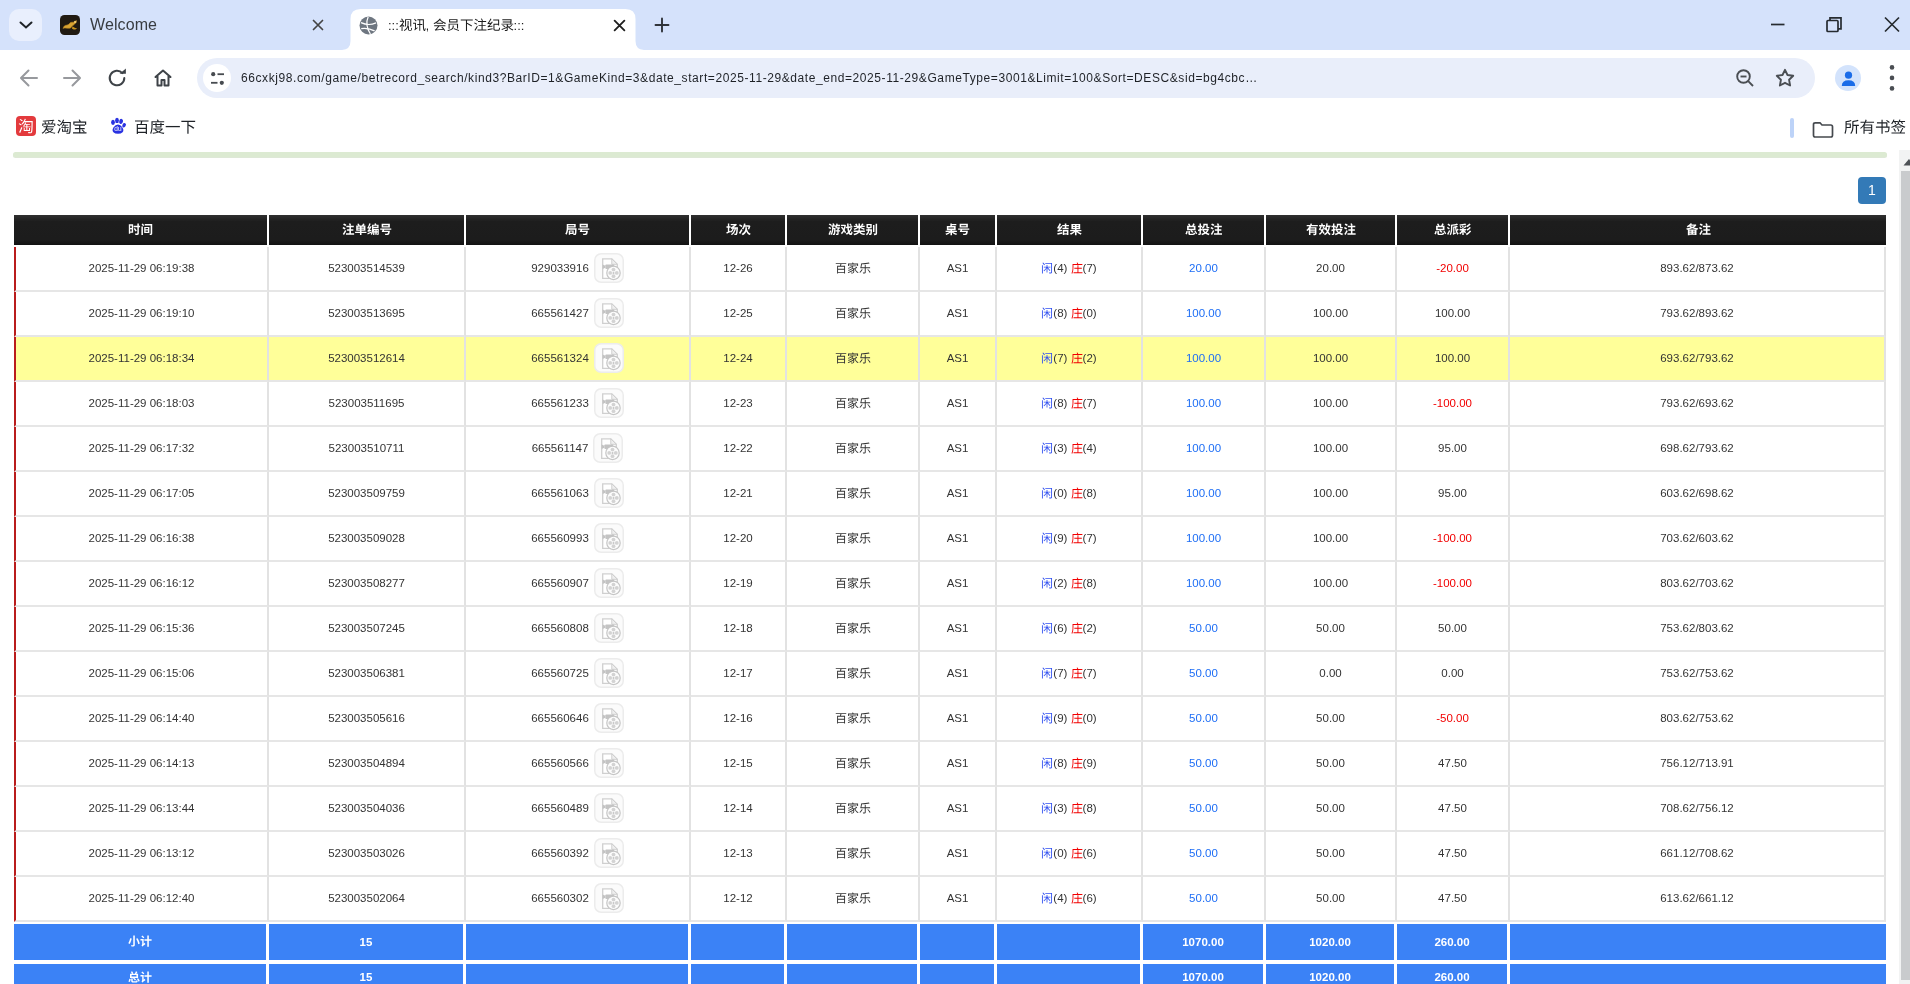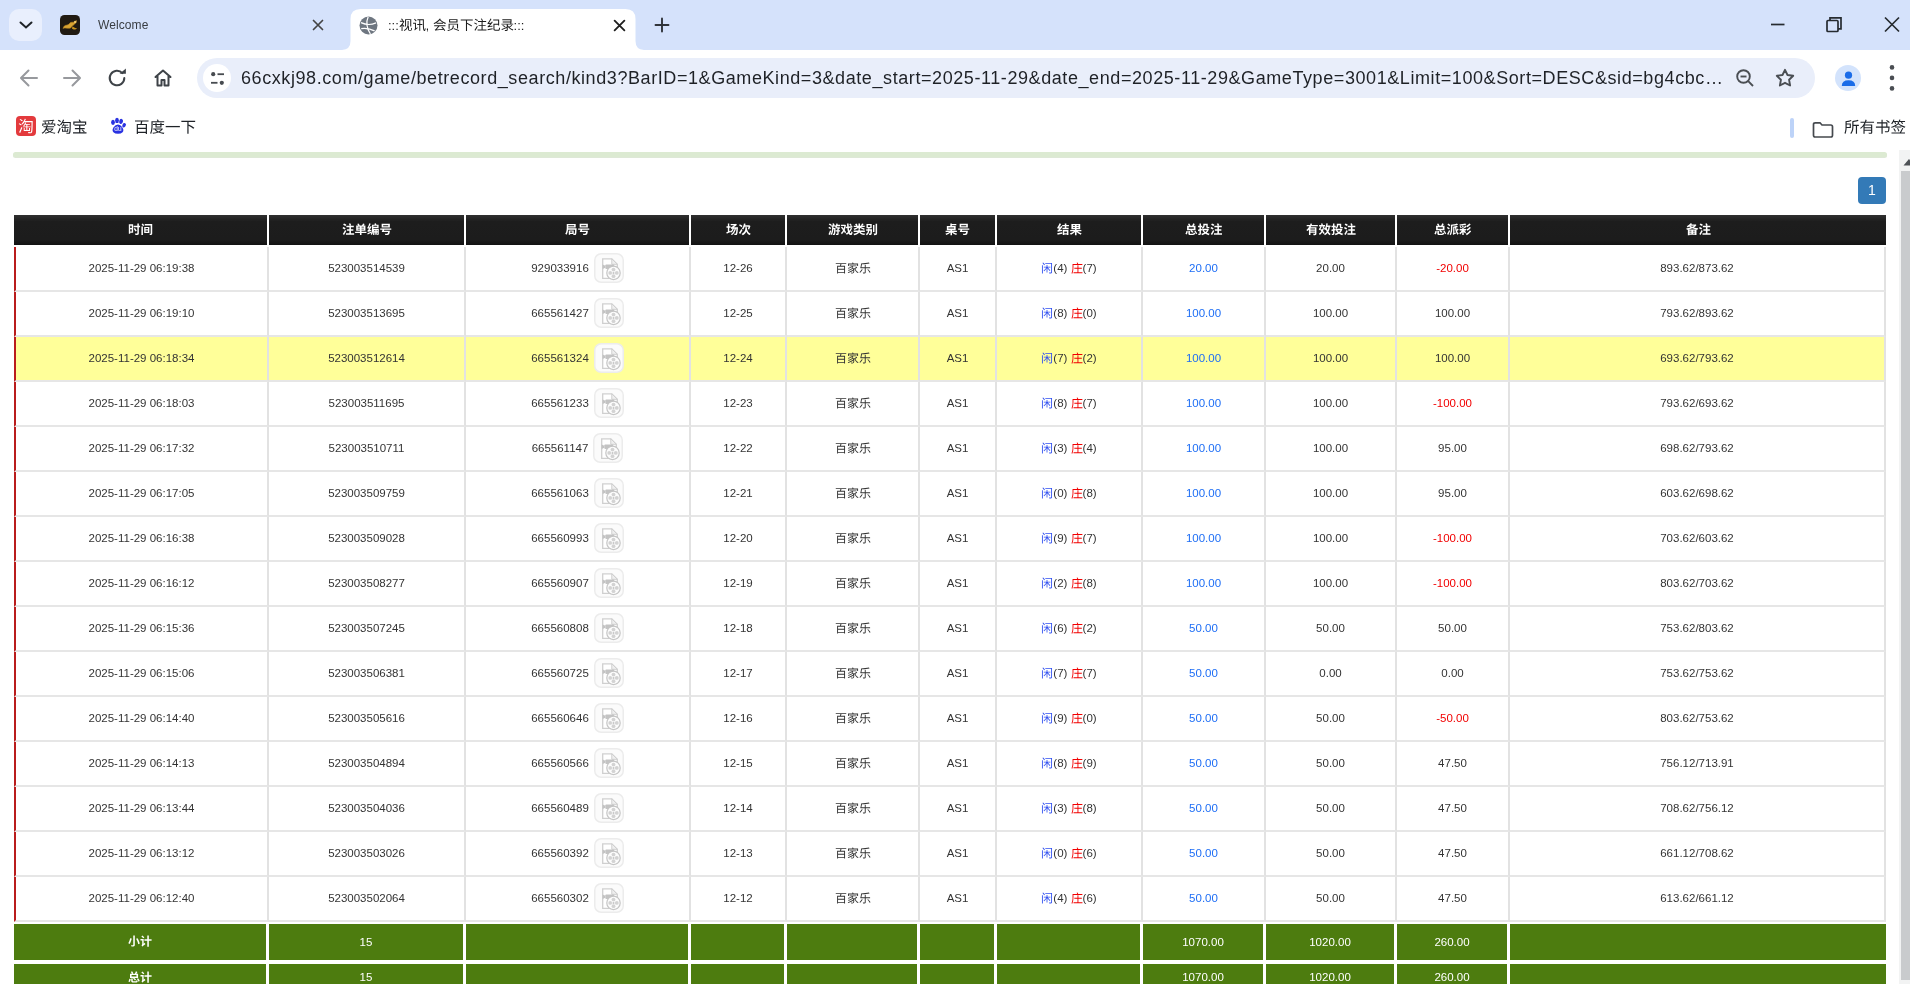--- a/index.html
+++ b/index.html
@@ -1,34 +1,34 @@
 <!DOCTYPE html>
 <html><head><meta charset="utf-8"><title>recreation</title>
 <style>
 *{margin:0;padding:0;box-sizing:border-box}
 html,body{width:1910px;height:984px;overflow:hidden;background:#fff;font-family:"Liberation Sans",sans-serif;position:relative}
 svg.cj{display:inline-block;fill:currentColor}
 #tabstrip{position:absolute;left:0;top:0;width:1910px;height:50px;background:#d5e2fb}
 #chevbtn{position:absolute;left:9px;top:9px;width:33px;height:32px;border-radius:10px;background:#e9effd;display:flex;align-items:center;justify-content:center}
 #tab1{position:absolute;left:48px;top:9px;width:290px;height:32px;display:flex;align-items:center}
 #fav1{margin-left:12px}
-#tab1t{margin-left:18px;font-size:12px;color:#383c41;letter-spacing:.1px}
+#tab1t{margin-left:10px;font-size:16px;color:#383c41;letter-spacing:.1px}
 #tab1 .tabx{position:absolute;right:14px}
 #tab2bg{position:absolute;left:342px;top:9px}
 #tab2{position:absolute;left:352px;top:9px;width:282px;height:32px;display:flex;align-items:center}
 #tab2 > svg:first-child{margin-left:7px}
 #tab2t{margin-left:10px;font-size:13px;color:#1d1d1d;white-space:nowrap}
 #tab2 .tabx{position:absolute;right:8px}
 #plusbtn{position:absolute;left:654px;top:17px}
 #winctl{position:absolute;left:1760px;top:10px}
 #toolbar{position:absolute;left:0;top:50px;width:1910px;height:55px;background:#fff}
 .navic{position:absolute;top:17px}
 #pill{position:absolute;left:197px;top:8px;width:1618px;height:40px;border-radius:20px;background:#e9eefa}
 #sitebtn{position:absolute;left:6px;top:6px;width:28px;height:28px;border-radius:50%;background:#fff;display:flex;align-items:center;justify-content:center}
-#url{position:absolute;left:44px;top:0;line-height:40px;font-size:18px;color:#1e2126;white-space:nowrap;letter-spacing:0.58px}
+#url{position:absolute;left:44px;top:0;line-height:40px;font-size:12px;color:#1e2126;white-space:nowrap;letter-spacing:0.58px}
 #zoomic{position:absolute;right:59px;top:9px}
 #staric{position:absolute;right:19px;top:9px}
 #avatar{position:absolute;left:1835px;top:15px;width:26px;height:26px;border-radius:50%;background:#d3e3fc;display:flex;align-items:center;justify-content:center;overflow:hidden}
 #dots{position:absolute;left:1889px;top:14px}
 #bookbar{position:absolute;left:0;top:105px;width:1910px;height:43px;background:#fff}
 #tbic{position:absolute;left:16px;top:11px}
 #bdic{position:absolute;left:108px;top:11px}
 .bklbl{position:absolute;top:13px}
 #bkdiv{position:absolute;left:1790px;top:13px;width:3.5px;height:20px;border-radius:2px;background:#bdd3f8}
 #folderic{position:absolute;left:1812px;top:15.5px}
@@ -38,21 +38,21 @@
 #grid{position:absolute;left:14px;top:67px;width:1872px;table-layout:fixed;border-collapse:separate;border-spacing:0;font-size:11.5px;color:#333}
 #grid th{height:31.5px;background:linear-gradient(180deg,#303030 0,#1d1d1d 22%,#1c1c1c 82%,#121212 100%);border-right:2px solid #fff;text-align:center;vertical-align:middle;padding:0;color:#fff}
 #grid th:last-child{border-right:none}
 #grid thead th{border-bottom:2px solid #fff}
 #grid td{height:45px;background:#fff;border-right:2px solid #e2e2e2;border-bottom:2px solid #e6e6e6;text-align:center;vertical-align:middle;padding:0}
 #grid td:first-child{border-left:2px solid #b91c1c}
 #grid tr.hl td{background:#ffff99}
 #grid td.blue{color:#1e6ef5}
 #grid td.neg{color:#f10000}
 .jrow{display:flex;align-items:center;justify-content:center;gap:5px}
-#grid tr.f1 td,#grid tr.f2 td{background:#4d7c0f;color:#fff;font-weight:normal;border-right:3px solid #fff;border-bottom:none;border-left:none}
+#grid tr.f1 td,#grid tr.f2 td{background:#3b82f6;color:#fff;font-weight:bold;border-right:3px solid #fff;border-bottom:none;border-left:none}
 #grid tr.f1 td:last-child,#grid tr.f2 td:last-child{border-right:none}
 #grid tr.f1 td{height:38px;border-top:2px solid #fff}
 #grid tr.f2 td{height:62px;border-top:4px solid #fff;vertical-align:top;padding-top:7px}
 #sbtrack{position:absolute;left:1899px;top:150px;width:11px;height:834px;background:#f2f3f3}
 #sbup{position:absolute;left:1903px;top:158px}
 #sbthumb{position:absolute;left:1901px;top:171px;width:9px;height:809px;background:#c9cbcd}
 </style></head>
 <body>
 <svg style="position:absolute;width:0;height:0" aria-hidden="true">
     <defs>

